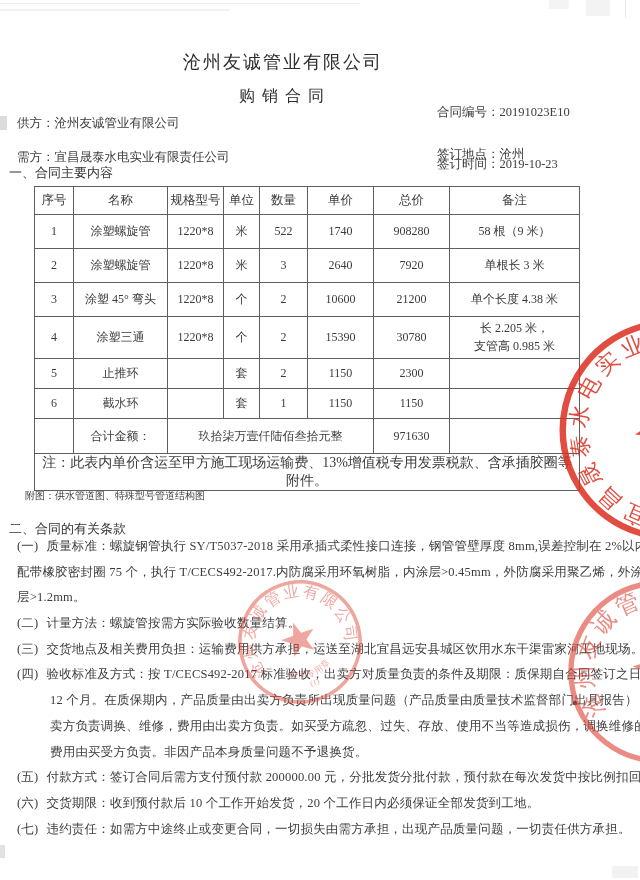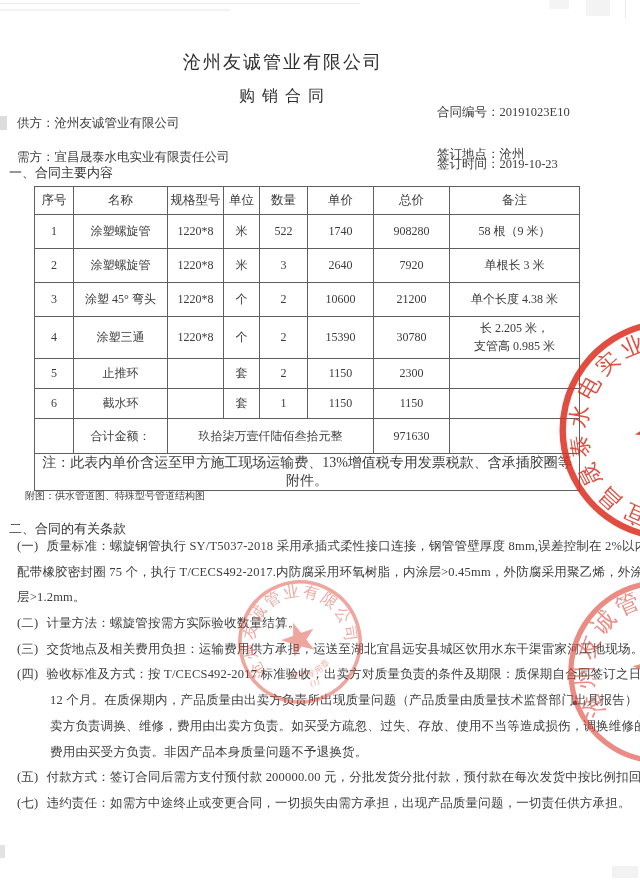--- a/index.html
+++ b/index.html
@@ -187,20 +187,21 @@
     <div class="tline"><span class="tlabel">(一)</span><span>质量标准：螺旋钢管执行 SY/T5037-2018 采用承插式柔性接口连接，钢管管壁厚度 8mm,误差控制在 2%以内，</span></div>
     <div class="tline">配带橡胶密封圈 75 个，执行 T/CECS492-2017.内防腐采用环氧树脂，内涂层&gt;0.45mm，外防腐采用聚乙烯，外涂</div>
     <div class="tline">层&gt;1.2mm。</div>
     <div class="tline"><span class="tlabel">(二)</span><span>计量方法：螺旋管按需方实际验收数量结算。</span></div>
     <div class="tline"><span class="tlabel">(三)</span><span>交货地点及相关费用负担：运输费用供方承担，运送至湖北宜昌远安县城区饮用水东干渠雷家河工地现场。</span></div>
     <div class="tline"><span class="tlabel">(四)</span><span>验收标准及方式：按 T/CECS492-2017 标准验收，出卖方对质量负责的条件及期限：质保期自合同签订之日起</span></div>
     <div class="tline conth">12 个月。在质保期内，产品质量由出卖方负责所出现质量问题（产品质量由质量技术监督部门出具报告），出</div>
     <div class="tline conth">卖方负责调换、维修，费用由出卖方负责。如买受方疏忽、过失、存放、使用不当等造成损伤，调换维修的一</div>
     <div class="tline conth">费用由买受方负责。非因产品本身质量问题不予退换货。</div>
     <div class="tline"><span class="tlabel">(五)</span><span>付款方式：签订合同后需方支付预付款 200000.00 元，分批发货分批付款，预付款在每次发货中按比例扣回。</span></div>
+    <div class="tline"><span class="tlabel">(六)</span><span>交货期限：收到预付款后 10 个工作开始发货，20 个工作日内必须保证全部发货到工地。</span></div>
     <div class="tline"><span class="tlabel">(七)</span><span>违约责任：如需方中途终止或变更合同，一切损失由需方承担，出现产品质量问题，一切责任供方承担。</span></div>
   </div>
 
   <div class="stamp stamp-a">
     <svg viewBox="0 0 220 220">
       <circle cx="110" cy="110" r="100" fill="none" stroke="currentColor" stroke-width="6"></circle>
       <defs>
         <path id="arcA" d="M 55,165 A 78,78 0 1 1 165,165" fill="none"></path>
         <path id="arcAb" d="M 74,158 A 60,60 0 0 0 146,158" fill="none"></path>
       </defs>

